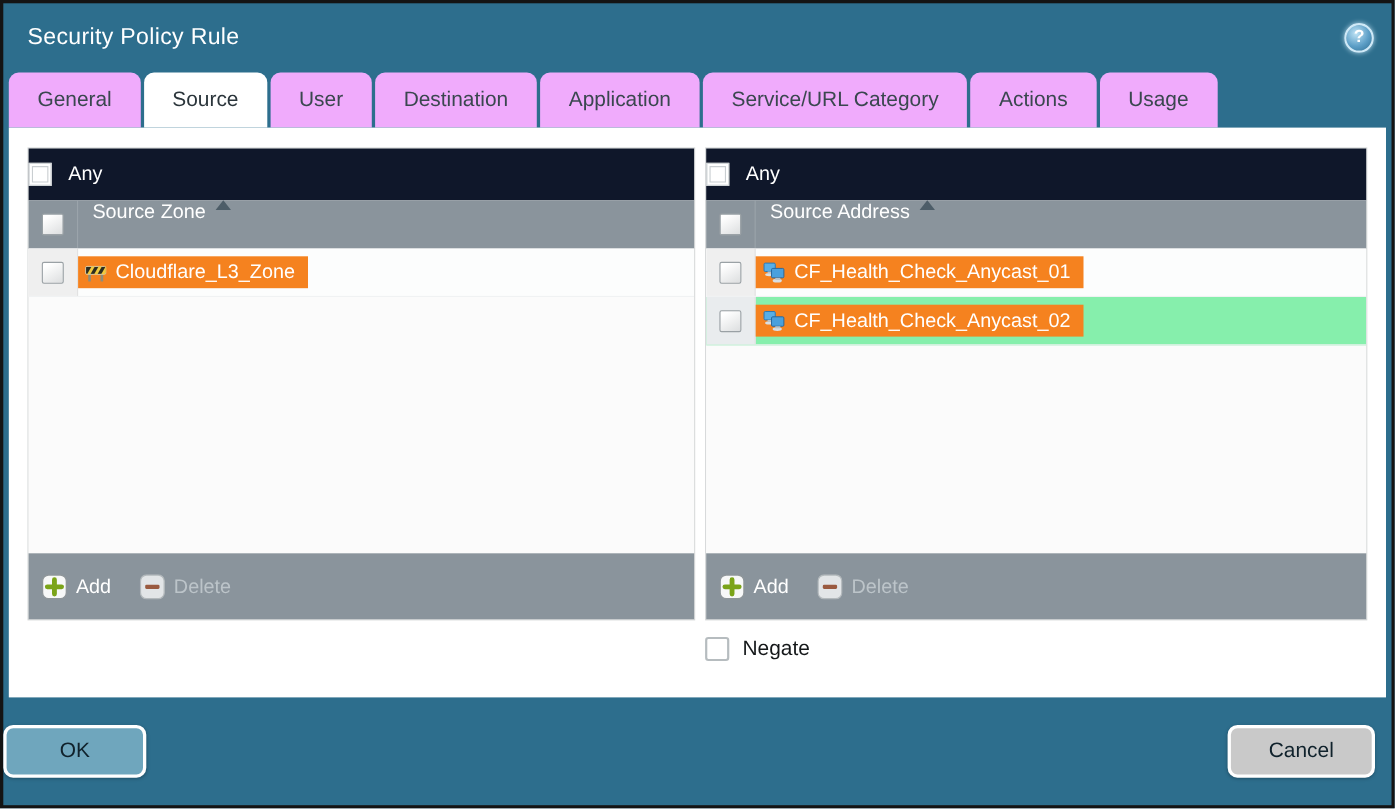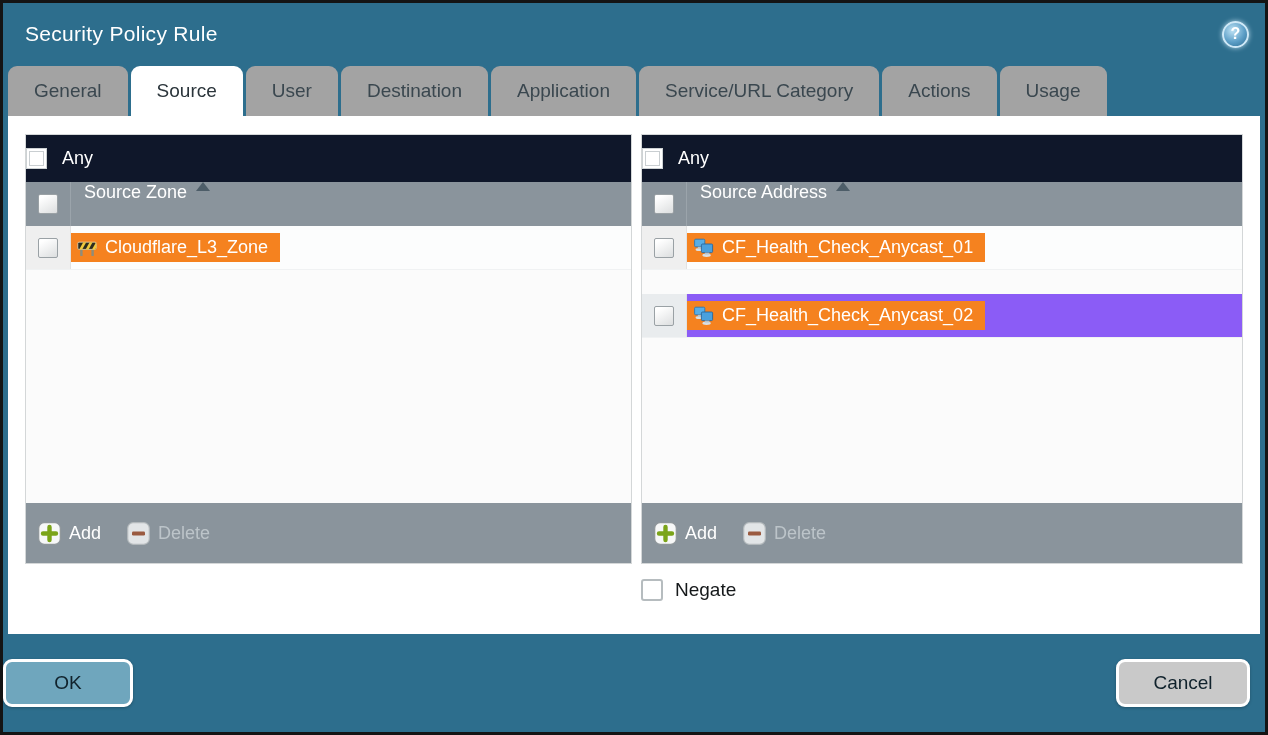--- a/index.html
+++ b/index.html
@@ -20,42 +20,42 @@
     background:radial-gradient(circle at 38% 32%, #bfe3f5 0%, #5d9fc7 55%, #2d6e94 100%);
     border:2px solid #cfe9f7;
     box-shadow:0 0 5px rgba(210,238,252,.8);
     color:#fff;font-size:16px;font-weight:bold;
     display:flex;align-items:center;justify-content:center;cursor:pointer;
   }
   
   .tabbar{height:51px;flex:none;display:flex;align-items:flex-end;padding-left:5px;gap:3px;}
   .tab{
     height:50px;display:flex;align-items:center;justify-content:center;
-    padding:0 26px;background:#a3a3a3;border-radius:9px 9px 0 0;
+    padding:0 26px;background:#f0abfc;border-radius:9px 9px 0 0;
     color:#3a474f;font-size:19px;white-space:nowrap;cursor:pointer;
   }
   .tab.active{background:#ffffff;color:#2b353b;}
   
   .content{flex:1;margin:0 5px;background:#ffffff;padding:18px 17px 0 17px;position:relative;}
   .panels{display:flex;gap:9px;}
   .panel{height:430px;display:flex;flex-direction:column;border:1px solid #d4d7d8;}
   .panel.left{width:607px;flex:none;}
   .panel.right{flex:1;}
   .band-any{height:47px;flex:none;background:#0f172a;display:flex;align-items:center;gap:15px;}
   .cb-any{width:21px;height:21px;background:#ffffff;border:1px solid #cdd2d4;box-shadow:inset 0 0 0 2px #fff, inset 0 0 0 3px #c9ced1;cursor:pointer;}
   .band-any .label{color:#ffffff;font-size:18px;}
   .colhead{height:44px;flex:none;background:#8a949c;display:flex;align-items:flex-start;}
   .check-col{width:45px;flex:none;align-self:stretch;display:flex;align-items:center;justify-content:center;}
   .colhead .check-col{border-right:1px solid #9ba4ab;}
   .cb3d{width:20px;height:20px;border:1px solid #9aa1a5;border-radius:2px;background:linear-gradient(150deg,#ffffff 15%,#dcdedf 100%);cursor:pointer;}
   .colhead .head-label{color:#ffffff;font-size:18px;margin-left:13px;cursor:pointer;}
   .sort-arrow{margin-left:9px;width:0;height:0;border-left:7px solid transparent;border-right:7px solid transparent;border-bottom:9px solid #4d5d68;}
   .panel-body{flex:1;background:#fbfbfb;overflow:hidden;}
   .row{height:44px;display:flex;align-items:stretch;background:#fcfdfd;border-bottom:1px solid #f0f2f3;}
-  .row.alt{background:#8b5cf6;margin-top:24px;}
+  .row.alt{background:#86efac;}
   .row .check-col{background:#efefef;border-right:1px solid #e2e2e2;}
   .row.alt .check-col{background:#e9ecee;}
   .row-content{display:flex;align-items:center;}
   .chip{display:inline-flex;align-items:center;gap:8px;background:#f5821f;color:#ffffff;font-size:18px;height:29px;padding:0 12px 0 6px;cursor:pointer;}
   .panel-footer{height:60px;flex:none;background:#8a949c;display:flex;align-items:center;gap:26px;padding:0 12px;}
   .ftr-btn{display:flex;align-items:center;gap:8px;font-size:18px;cursor:pointer;}
   .ftr-btn.add{color:#ffffff;}
   .ftr-btn.del{color:#bcc4c9;}
   .icon-box{display:block;}
   

